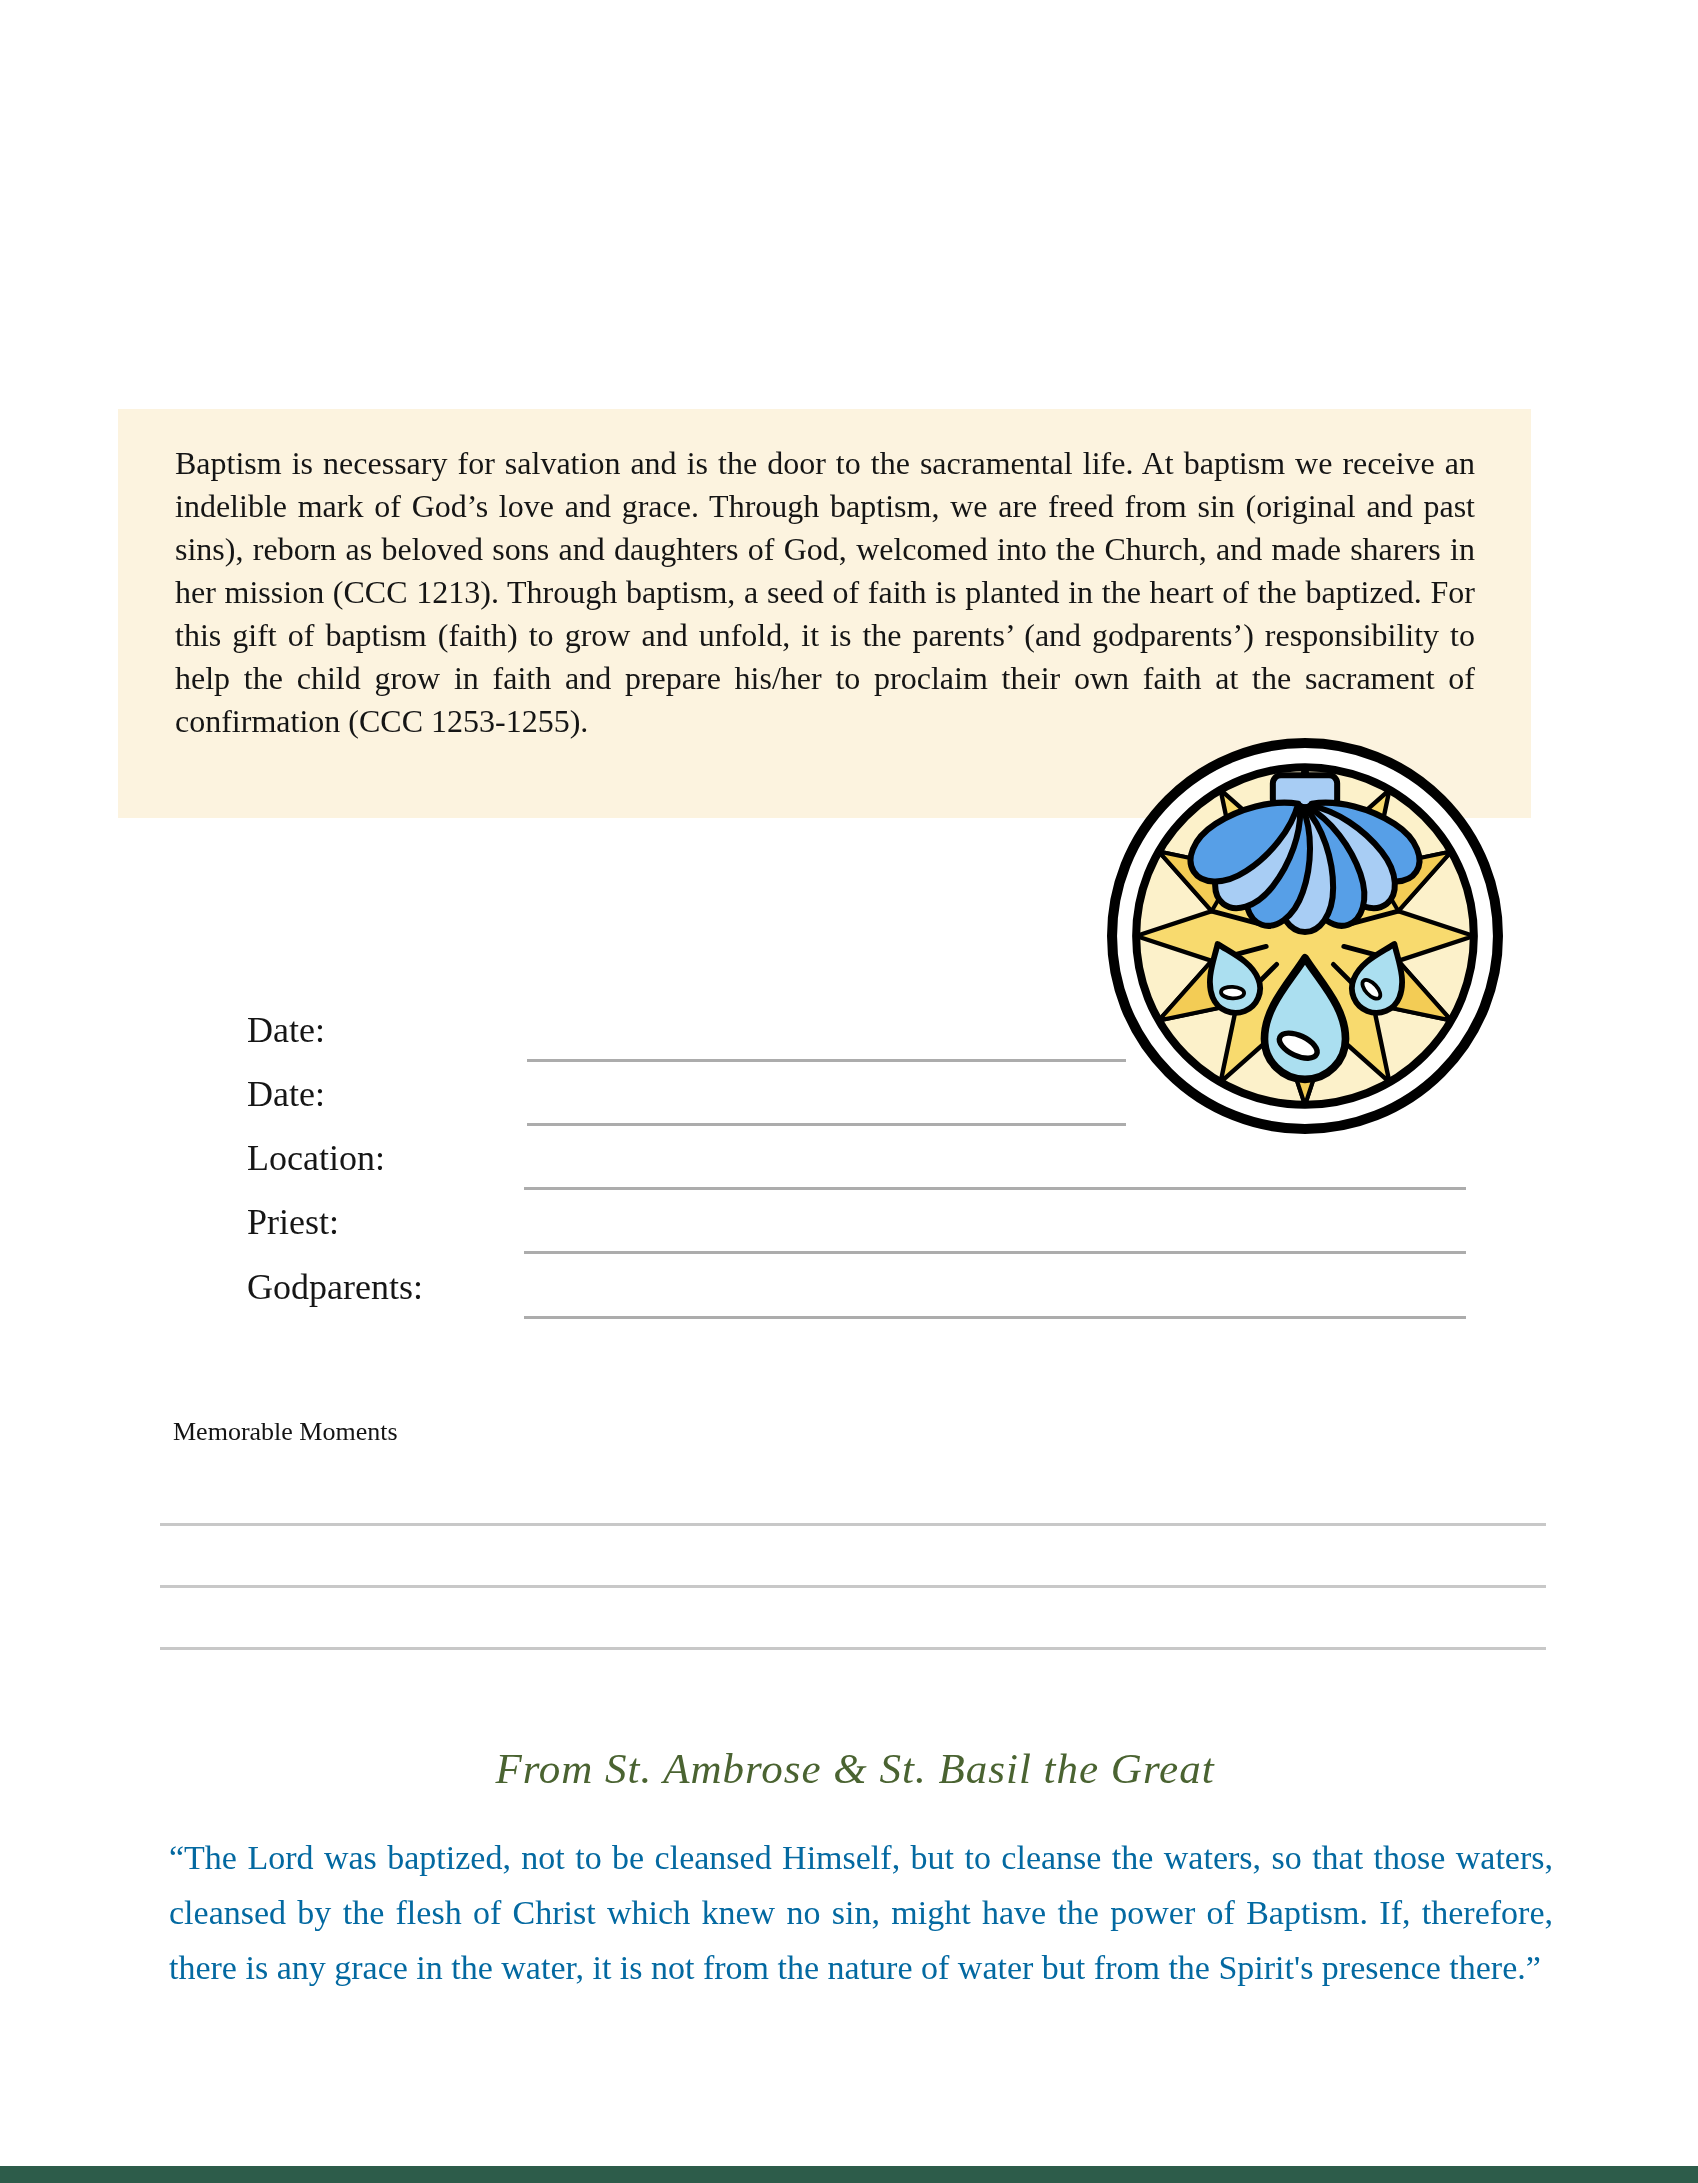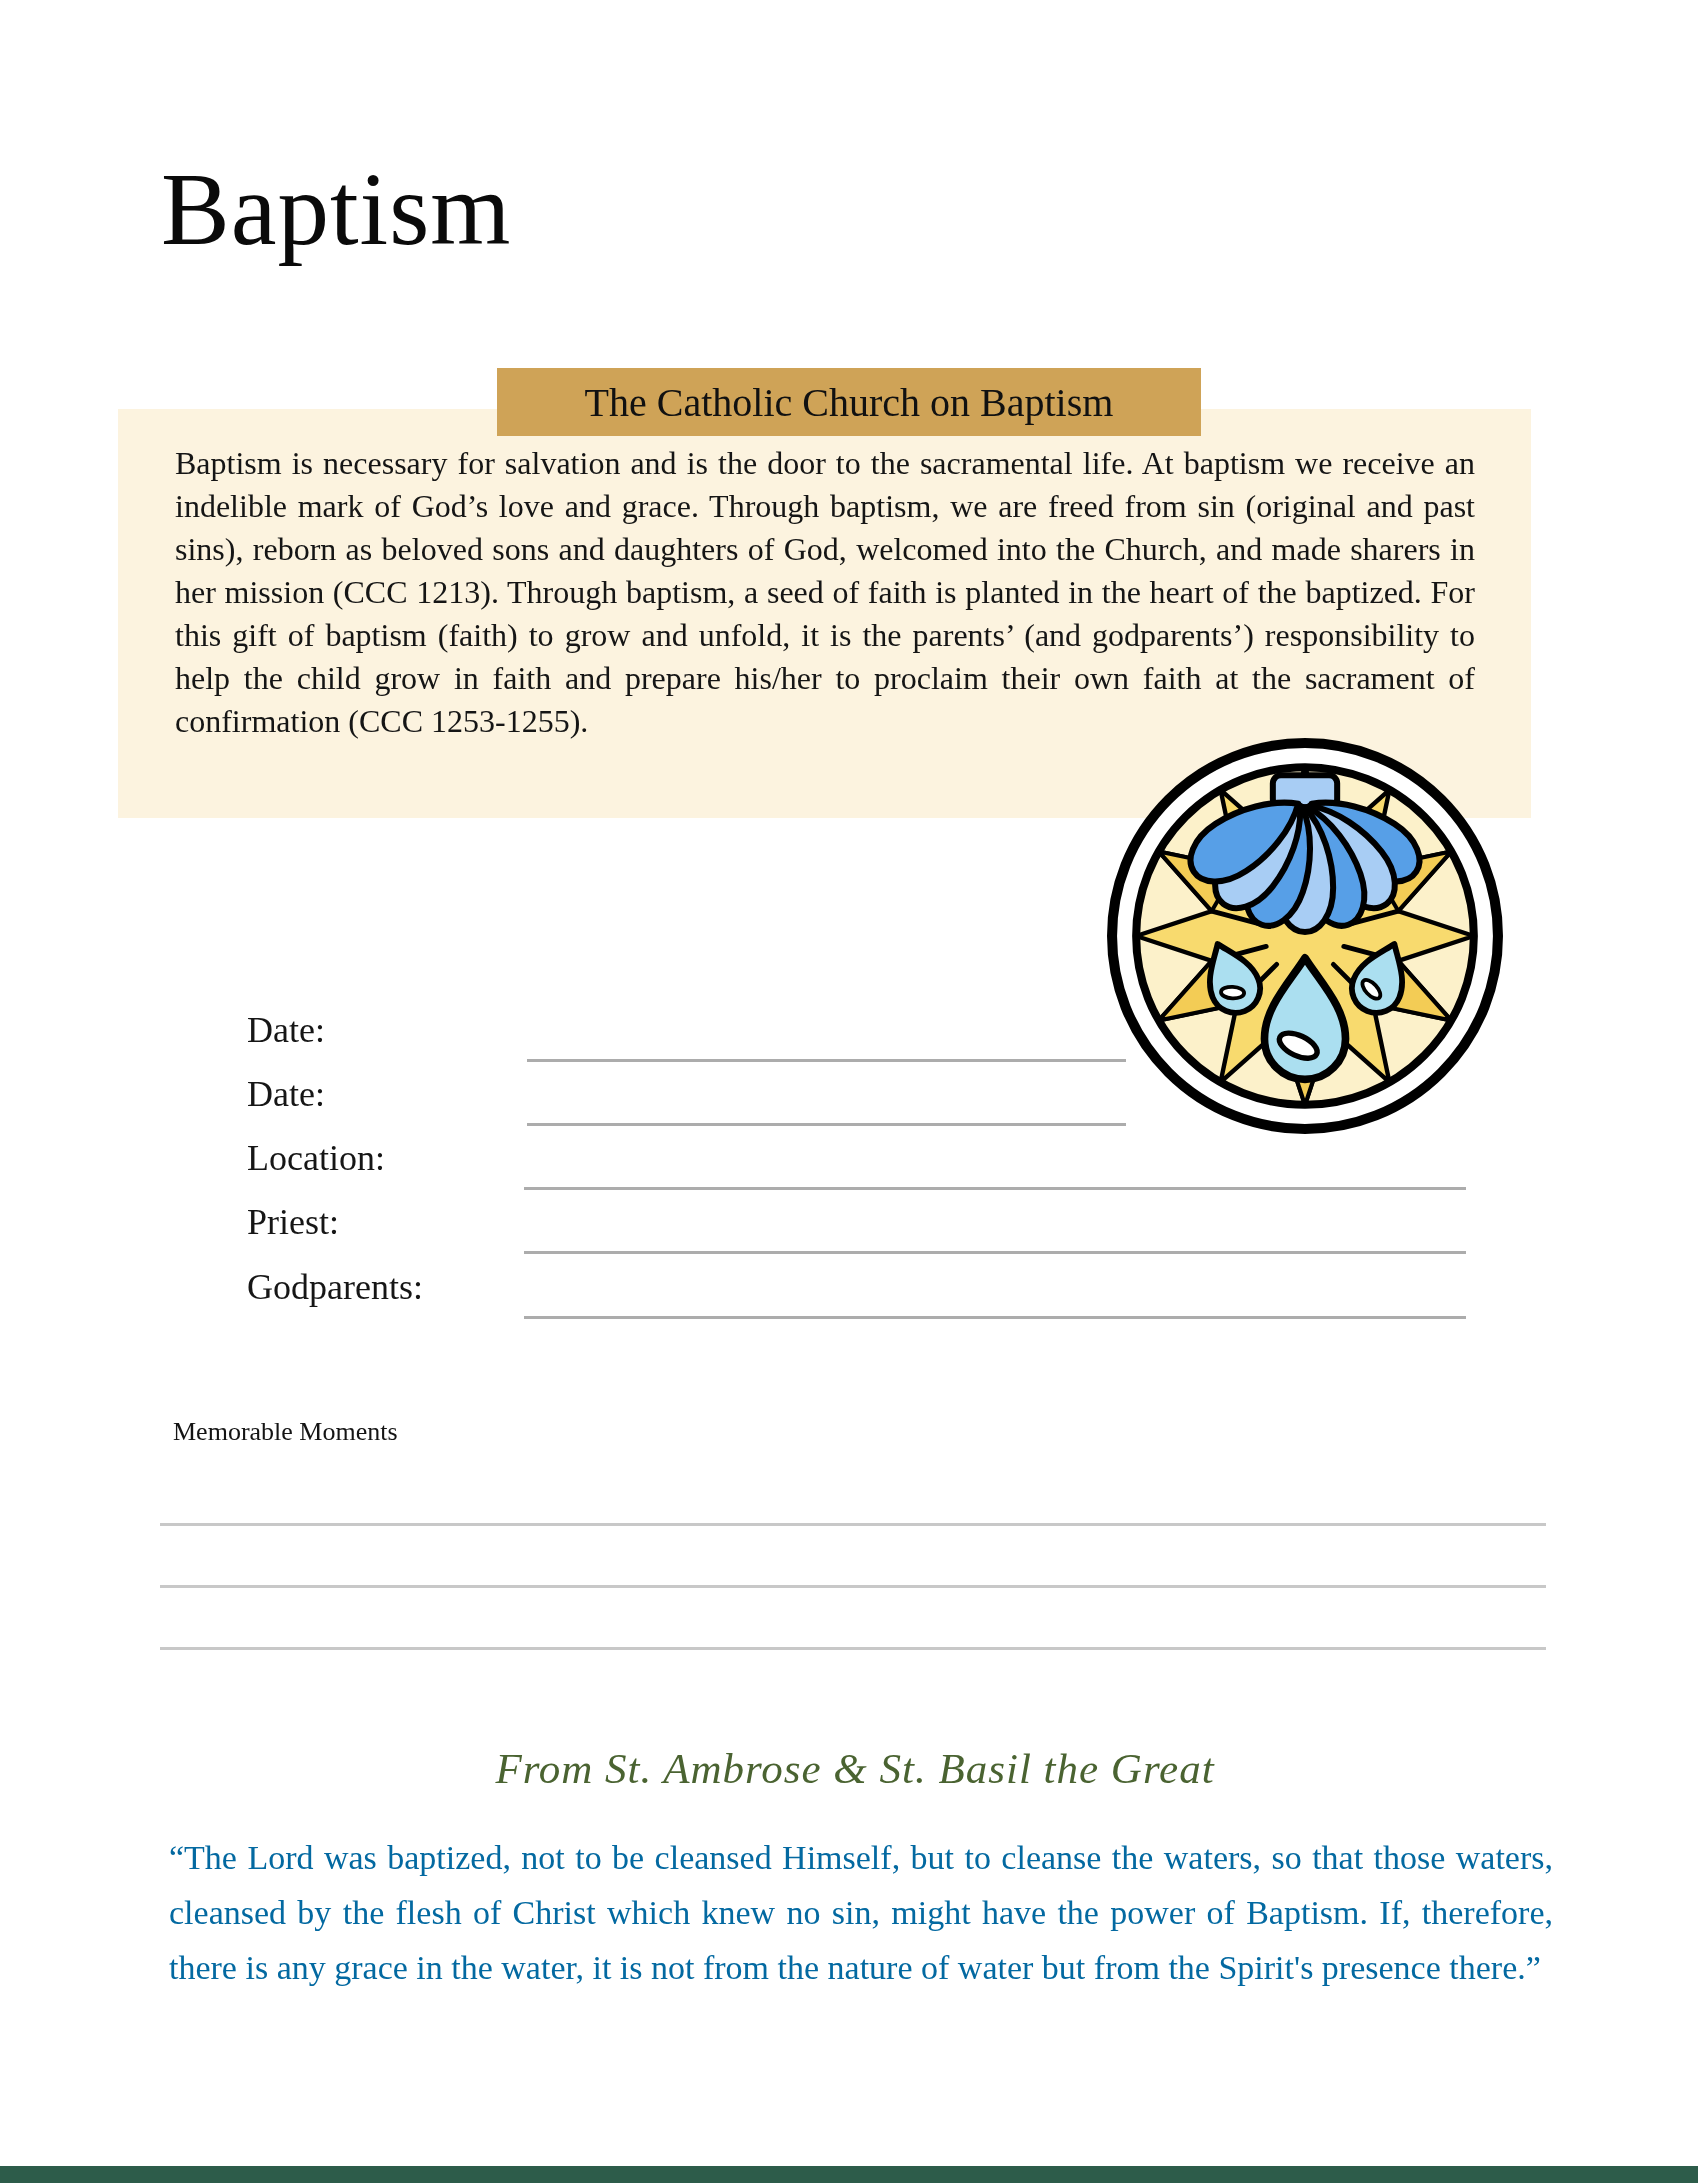--- a/index.html
+++ b/index.html
@@ -40,24 +40,22 @@
   .quote-text{position:absolute;left:169px;top:1830px;width:1384px;font-size:34px;line-height:55px;
               text-align:justify;color:#0369a1;}
 
   .footer-bar{position:absolute;left:0;bottom:0;width:1698px;height:17.5px;background:#2D5C4A;}
 </style>
 </head>
 <body>
 
 <div class="page">
 
-  <div class="page-title">Baptism</div>
 
   <div class="info-box"></div>
-  <div class="info-banner">The Catholic Church on Baptism</div>
   <div class="info-text">Baptism is necessary for salvation and is the door to the sacramental life. At baptism we receive an indelible mark of God’s love and grace. Through baptism, we are freed from sin (original and past sins), reborn as beloved sons and daughters of God, welcomed into the Church, and made sharers in her mission (CCC 1213). Through baptism, a seed of faith is planted in the heart of the baptized. For this gift of baptism (faith) to grow and unfold, it is the parents’ (and godparents’) responsibility to help the child grow in faith and prepare his/her to proclaim their own faith at the sacrament of confirmation (CCC 1253-1255).</div>
 
   <div class="medallion">
     <svg viewBox="0 0 200 200" width="402" height="402" xmlns="http://www.w3.org/2000/svg">
 
       <circle cx="100" cy="100" r="96" fill="#ffffff" stroke="#000" stroke-width="5"></circle>
       <circle cx="100" cy="100" r="84" fill="#FCF1CA" stroke="#000" stroke-width="4"></circle>
 
       <path fill="#F8DA6E" stroke="#000" stroke-width="2.2" stroke-linejoin="round" d="M100,16 L112.4,53.6 L142,27.3 L133.9,66.1 L172.7,58 L146.4,87.6 L184,100 L146.4,112.4 L172.7,142 L133.9,133.9 L142,172.7 L112.4,146.4 L100,184 L87.6,146.4 L58,172.7 L66.1,133.9 L27.3,142 L53.6,112.4 L16,100 L53.6,87.6 L27.3,58 L66.1,66.1 L58,27.3 L87.6,53.6 Z"></path>
 

